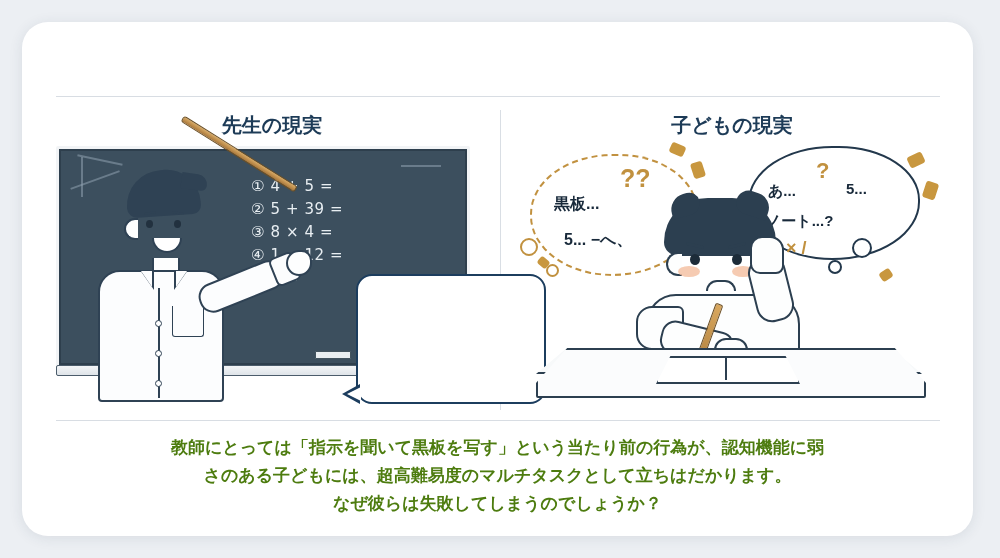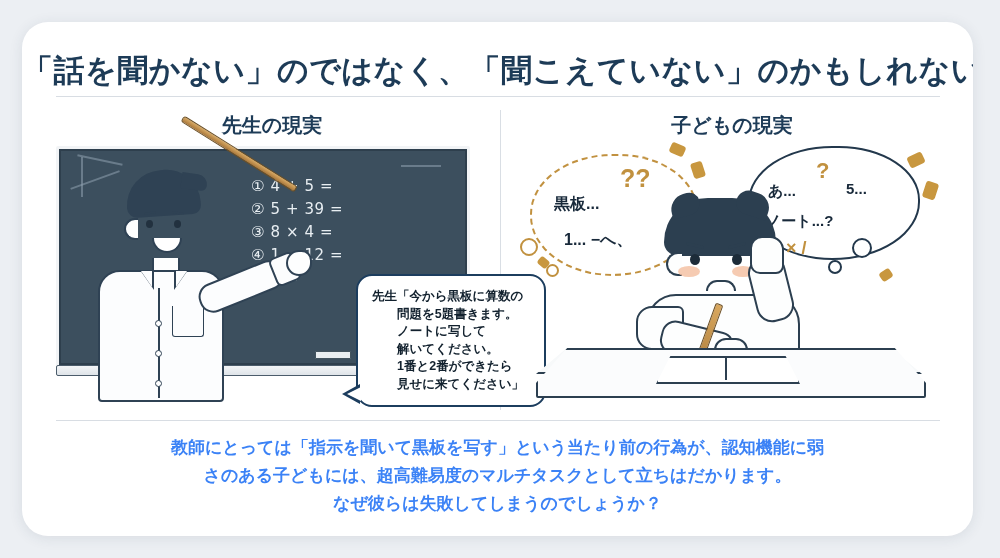--- a/index.html
+++ b/index.html
@@ -201,31 +201,30 @@
   .notebook{
     position:absolute;left:136px;top:214px;width:140px;height:24px;
     background:#ffffff;border:2.2px solid #2c3f50;
     clip-path:polygon(10% 0,90% 0,100% 100%,0 100%);
   }
   .notebook-spine{position:absolute;left:205px;top:214px;width:2px;height:24px;background:#2c3f50;}
 
   
   .caption{
     position:absolute;left:30px;top:412px;width:891px;text-align:center;
-    font-size:17px;line-height:28px;font-weight:bold;color:#3b82f6;
+    font-size:17px;line-height:28px;font-weight:bold;color:#4d7c0f;
     white-space:pre-line;letter-spacing:0;
   }
 </style>
 </head>
 <body>
 
 <div class="stage">
   <div class="card">
 
-    <div class="title">「話を聞かない」のではなく、「聞こえていない」のかもしれない</div>
     <div class="divider-top"></div>
 
     <div class="colhead right">子どもの現実</div>
     <div class="colhead left">先生の現実</div>
 
     <div class="divider-mid"></div>
 
     <div class="scene-left">
 
       <div class="board">
@@ -270,35 +269,29 @@
         <span class="t-btn" style="top:210px"></span>
         <span class="t-pocket"></span>
         <span class="t-arm"></span>
         <span class="t-cuff"></span>
         <span class="t-hand"></span>
         <span class="pointer"></span>
       </div>
 
       <div class="bubble">
         <span class="bubble-tail"></span>
-        <div class="bubble-text">先生「今から黒板に算数の
-　　問題を5題書きます。
-　　ノートに写して
-　　解いてください。
-　　1番と2番ができたら
-　　見せに来てください」</div>
       </div>
     </div>
 
     <div class="scene-right">
 
       <div class="thought tb-left"></div>
       <span class="tb-q" style="left:100px;top:22px;font-size:25px;">??</span>
       <span class="tb-text" style="left:34px;top:52px;font-size:16px;">黒板...</span>
-      <span class="tb-text" style="left:44px;top:88px;font-size:16px;">1... −へ、</span>
+      <span class="tb-text" style="left:44px;top:88px;font-size:16px;">5... −へ、</span>
       <span class="dotblob" style="left:0px;top:96px;width:14px;height:14px;"></span>
       <span class="dotblob" style="left:26px;top:122px;width:9px;height:9px;"></span>
       <span class="flake" style="left:150px;top:2px;width:15px;height:11px;transform:rotate(24deg);"></span>
       <span class="flake" style="left:172px;top:20px;width:12px;height:16px;transform:rotate(-18deg);"></span>
       <span class="flake" style="left:18px;top:116px;width:11px;height:9px;transform:rotate(40deg);"></span>
 
       <div class="thought tb-right"></div>
       <span class="tb-q dark" style="left:296px;top:16px;font-size:22px;color:#c1913f;">?</span>
       <span class="tb-text" style="left:248px;top:40px;font-size:15px;">あ...</span>
       <span class="tb-text" style="left:326px;top:38px;font-size:15px;">5...</span>

